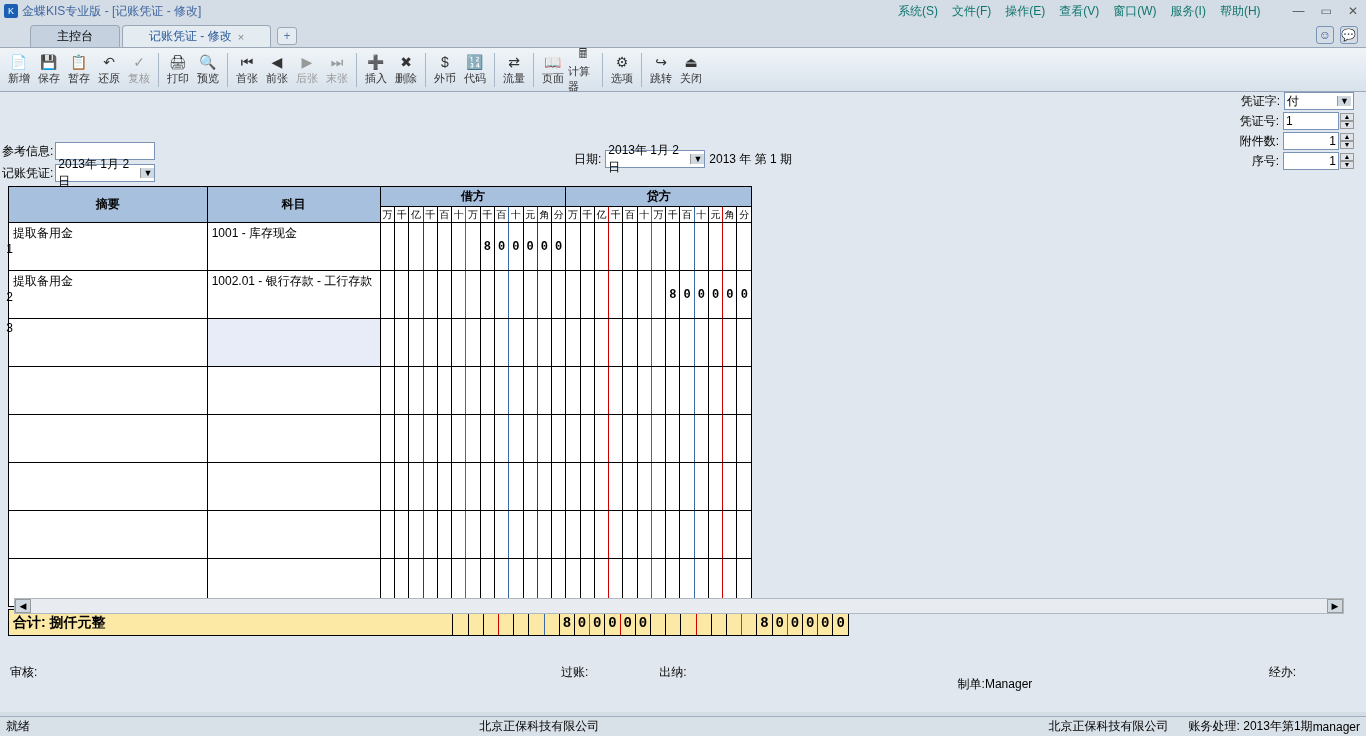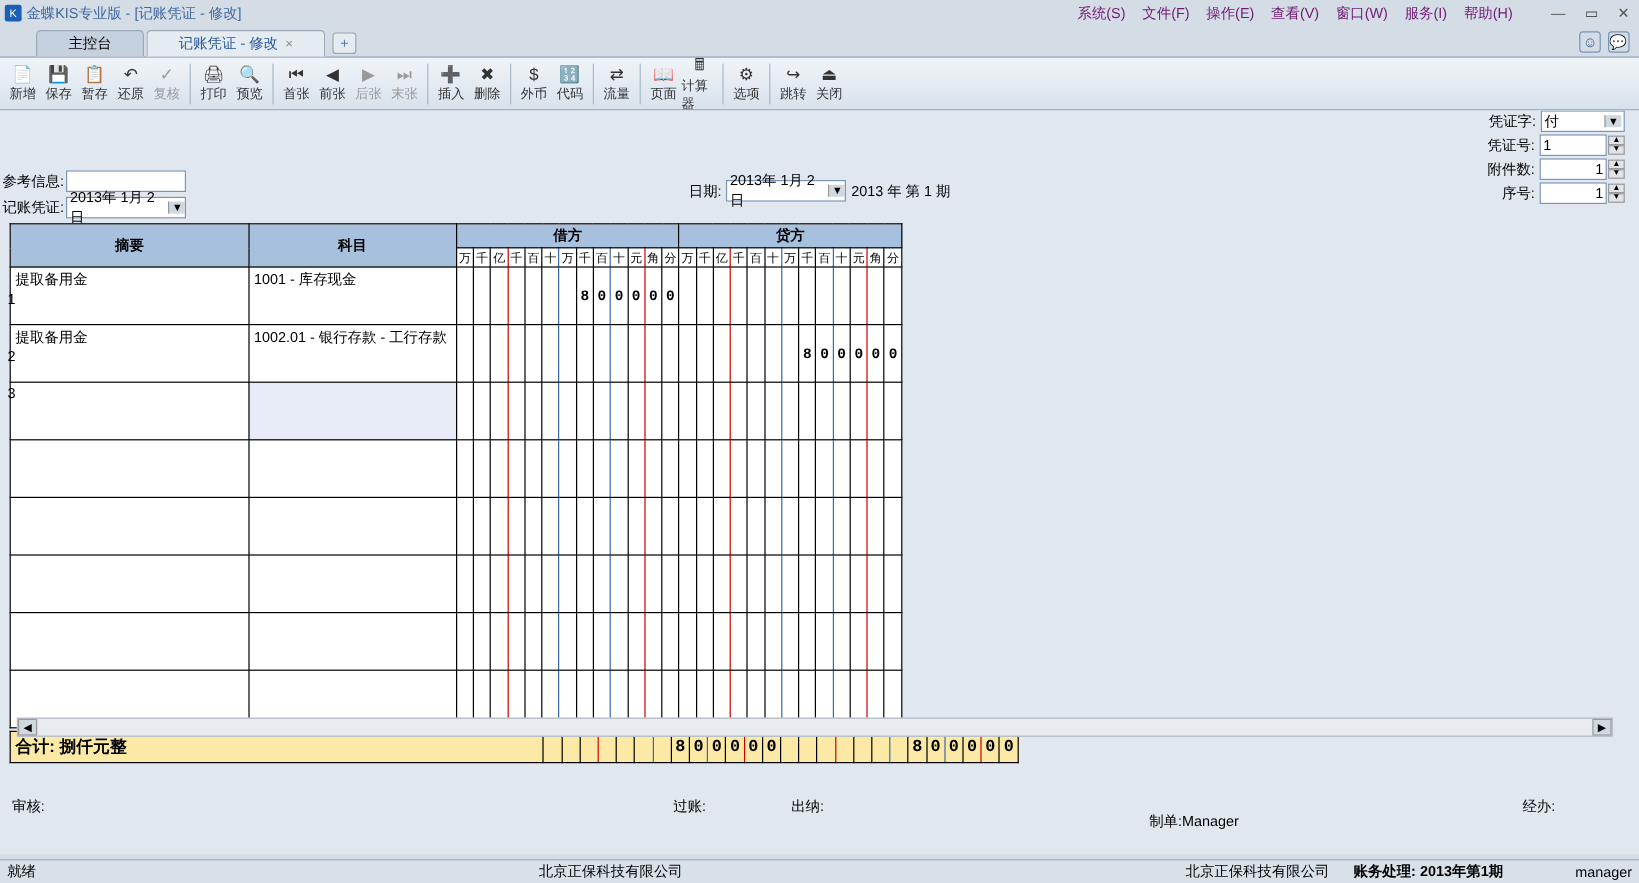--- a/index.html
+++ b/index.html
@@ -3,21 +3,21 @@
 <meta charset="utf-8">
 <style>
 * { margin: 0; padding: 0; box-sizing: border-box; }
 body { font-family: "Microsoft YaHei", SimSun, Arial, sans-serif; font-size: 12px; background: #d4dce5; overflow: hidden; width: 1366px; height: 736px; position: relative; }
 
 
 .title-bar { height: 22px; background: #d4dce5; display: flex; align-items: center; padding: 0 4px; color: #4169a0; font-size:12px;}
 .title-bar .app-icon { width: 14px; height: 14px; background: #1a5fb4; border-radius: 2px; margin-right: 4px; display:flex;align-items:center;justify-content:center;color:#fff;font-size:9px;}
 .title-bar .title-text { flex: 0 0 auto; }
 .title-bar .menu-area { margin-left:auto; display:flex; gap:2px; align-items:center;}
-.title-bar .menu-item { padding: 0 6px; color:#701a75; cursor:pointer;}
+.title-bar .menu-item { padding: 0 6px; color:#0f766e; cursor:pointer;}
 .title-bar .win-ctrls { display:flex; gap:8px; margin-left:20px; color:#555;}
 .title-bar .win-ctrls span{cursor:pointer; padding:0 4px;}
 
 
 .tab-strip { height: 26px; background: #d4dce5; display:flex; align-items:flex-end; padding-left:30px; border-bottom:1px solid #9aa8b8; position:relative;}
 .tab { height:22px; padding:0 26px; display:flex; align-items:center; font-size:12px; background:#c5d1de; border:1px solid #9aa8b8; border-bottom:none; margin-right:2px; border-radius:4px 4px 0 0; cursor:pointer;}
 .tab.active { background:#e4ebf1; color:#2a5a9a;}
 .tab .close-x{margin-left:6px;color:#888;font-size:11px;}
 .tab-plus{width:20px;height:18px;border:1px solid #9aa8b8;background:#e4ebf1;border-radius:3px;display:flex;align-items:center;justify-content:center;color:#5a7aa8;margin-left:4px;margin-bottom:2px;cursor:pointer;}
 .tab-right-icons{position:absolute;right:8px;top:4px;display:flex;gap:6px;}
@@ -86,21 +86,21 @@
 .sig-row .sig:nth-child(2){text-align:right;padding-left:240px;}
 .sig-row .sig:nth-child(3){text-align:center;}
 .sig-row .sig:nth-child(4){text-align:left;padding-left:200px;margin-top:12px;}
 .sig-row .sig:nth-child(5){text-align:right;padding-right:60px;}
 
 
 .status-bar{position:absolute;left:0;right:0;bottom:0;height:20px;background:#d8e0e8;border-top:1px solid #a0b0c0;display:flex;align-items:center;font-size:12px;padding:0 6px;}
 .status-bar .sb-left{flex:0 0 auto;}
 .status-bar .sb-center{flex:1;text-align:center;}
 .status-bar .sb-r1{margin-right:20px;}
-.status-bar .sb-r2{margin-right:60px;font-weight:bold;}
+.status-bar .sb-r2{}
 </style>
 </head>
 <body>
 
 <div class="title-bar">
   <div class="app-icon">K</div>
   <div class="title-text">金蝶KIS专业版 - [记账凭证 - 修改]</div>
   <div class="menu-area">
     <span class="menu-item">系统(S)</span>
     <span class="menu-item">文件(F)</span>

